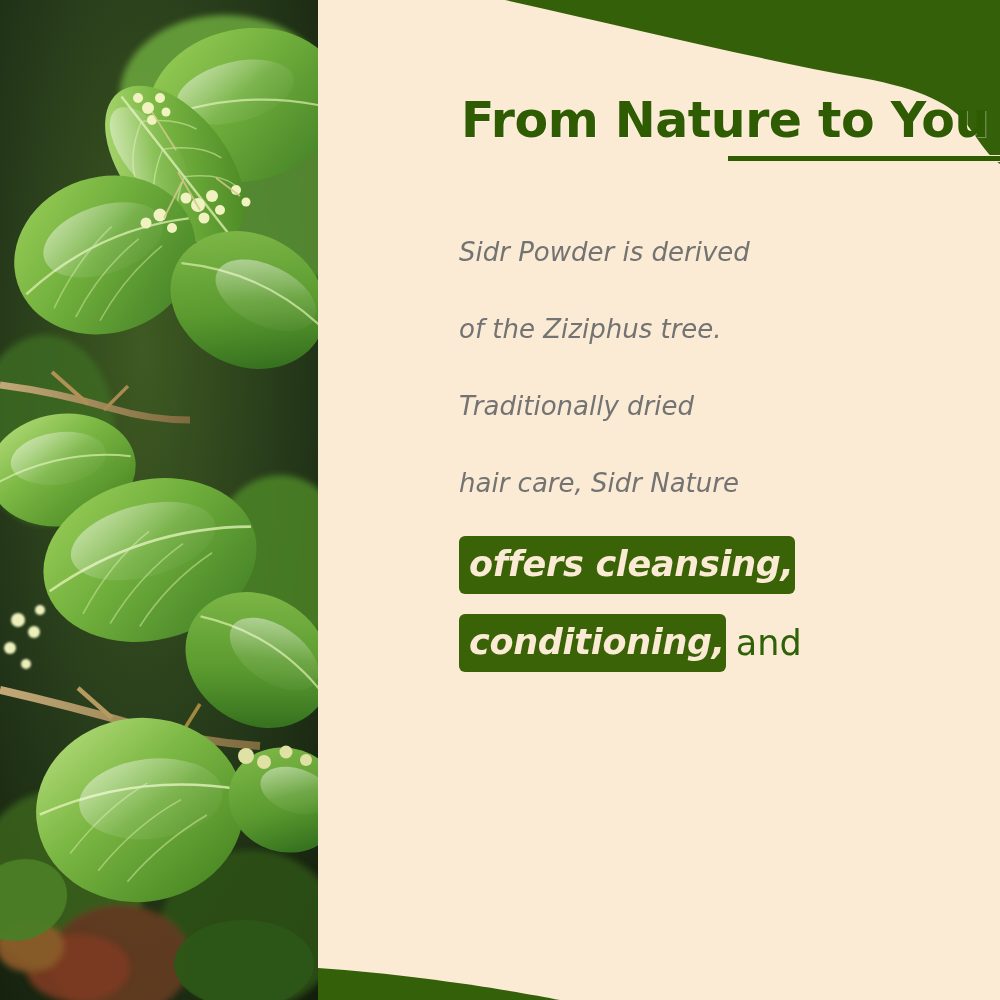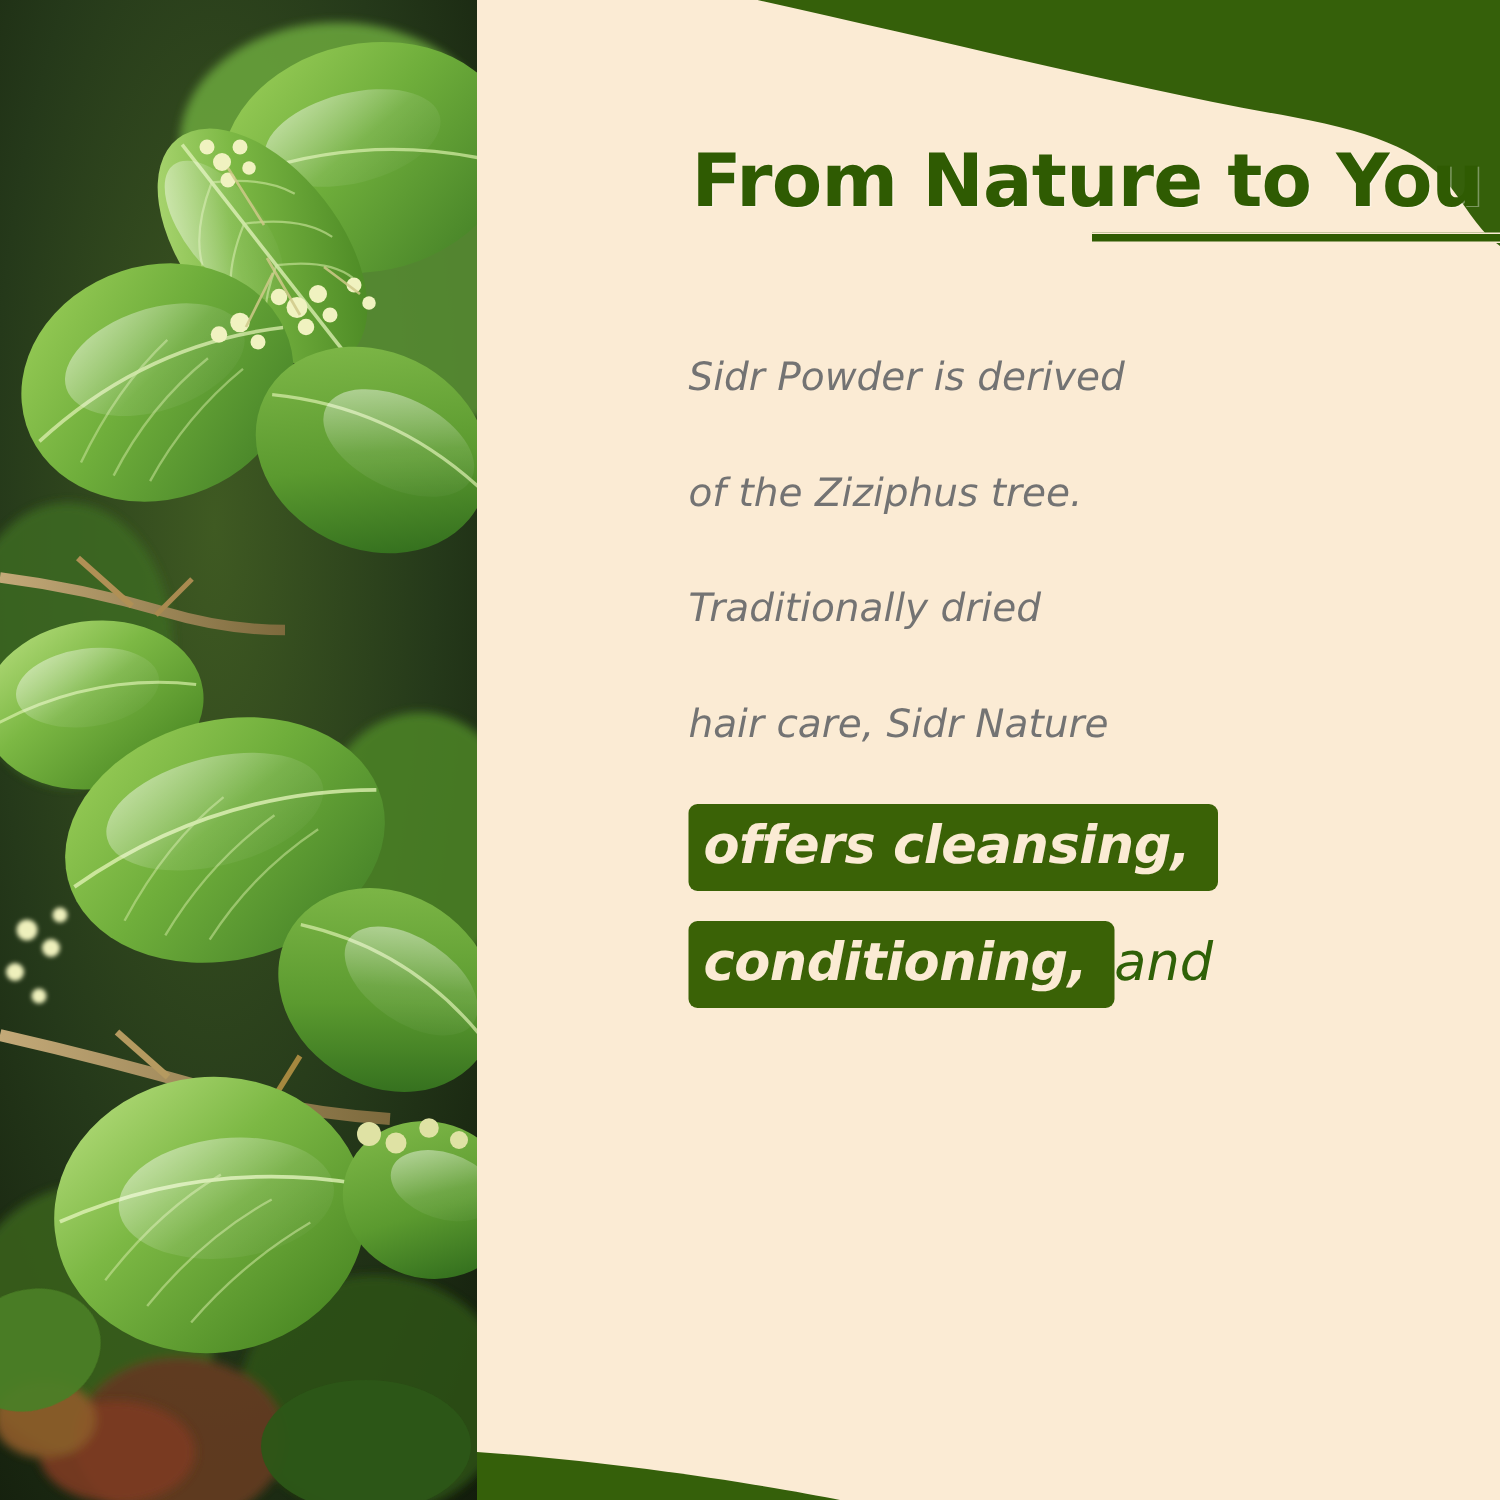--- a/index.html
+++ b/index.html
@@ -79,30 +79,30 @@
     white-space:nowrap;
   }
   .hl{
     display:inline-block;
     background:#3A6206;
     color:#FBEBD4;
     font-style:italic;
     font-weight:bold;
     font-size:35px;
     line-height:1.0;
-    padding:11px 18px 12px 10px;
+    padding:11px 1px 12px 10px;
     border-radius:6px;
     letter-spacing:-0.3px;
     box-shadow:0 0 0 2px #FBEBD4;
     vertical-align:middle;
   }
   .plain-after{
-    font-style:italic;
     font-size:35px;
     color:#2F6108;
+    padding-left:10px;
     vertical-align:middle;
   }
 </style>
 </head>
 <body>
 
 <div id="card">
 
   <div id="photo">
     <svg viewBox="0 0 318 1000" preserveAspectRatio="none" aria-hidden="true">

